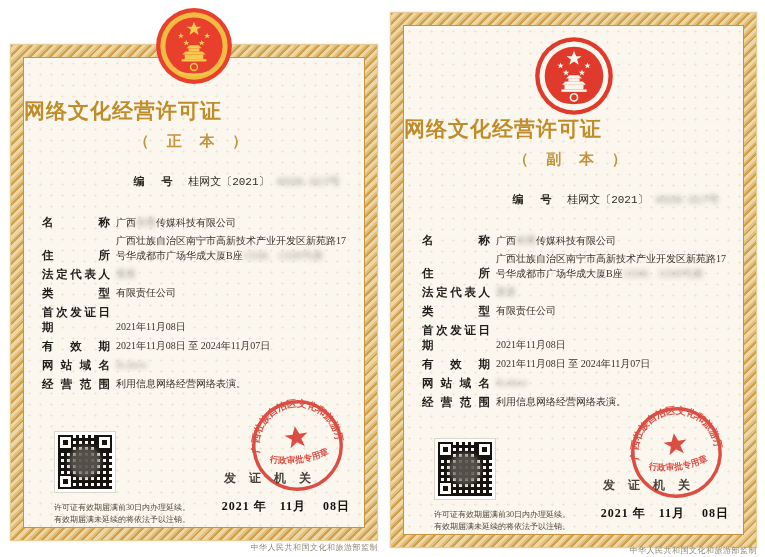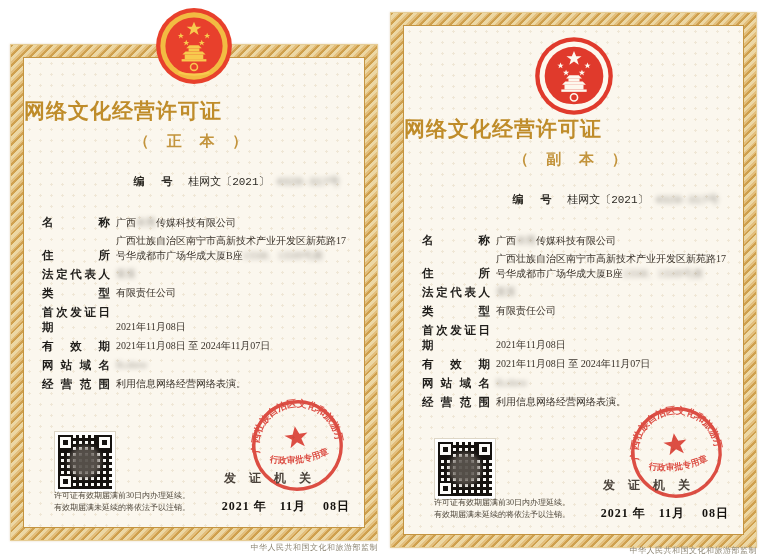--- a/index.html
+++ b/index.html
@@ -41,21 +41,21 @@
         border:1px solid #ddd6c6;box-sizing:border-box;}
   .qr-noise{position:absolute;inset:3px;
         background:repeating-linear-gradient(0deg,#15120f 0 3px,transparent 3px 6px),
                    repeating-linear-gradient(90deg,#15120f 0 3px,#fdfcf9 3px 6px);}
   .qr-finder{position:absolute;width:15px;height:15px;border:2.5px solid #15120f;
         background:#fdfcf9;box-sizing:border-box;}
   .qr-finder--tl{top:3px;left:3px;} .qr-finder--tr{top:3px;right:3px;} .qr-finder--bl{bottom:3px;left:3px;}
   .qr-finder-dot{width:5px;height:5px;margin:2.5px;background:#15120f;}
   .qr-smudge{position:absolute;inset:13px;border-radius:50%;filter:blur(2px);
         background:radial-gradient(circle,rgba(88,82,76,.95) 0 35%,rgba(120,112,104,.65) 60%,transparent 78%);}
-  .qr-notes{position:absolute;left:30px;bottom:13px;font-size:8px;color:#4e463a;line-height:1.5;text-align:right;}
+  .qr-notes{position:absolute;left:30px;bottom:1px;font-size:8px;color:#4e463a;line-height:1.5;text-align:right;}
   .seal{position:absolute;right:18px;bottom:33px;width:97px;height:97px;
         opacity:.88;mix-blend-mode:multiply;transform:rotate(-8deg);}
   .issuer{position:absolute;right:48px;bottom:40px;font-size:12px;font-weight:bold;
         letter-spacing:5px;color:#4a423a;}
   .date{position:absolute;right:14px;bottom:12px;font-size:12px;font-weight:bold;
         color:#14110d;letter-spacing:1px;}
   
   .maker{position:absolute;font-size:8px;color:#8b8472;letter-spacing:.5px;text-align:center;}
   .maker--left{top:542px;right:387px;}
   .maker--right{top:545px;right:8px;}

